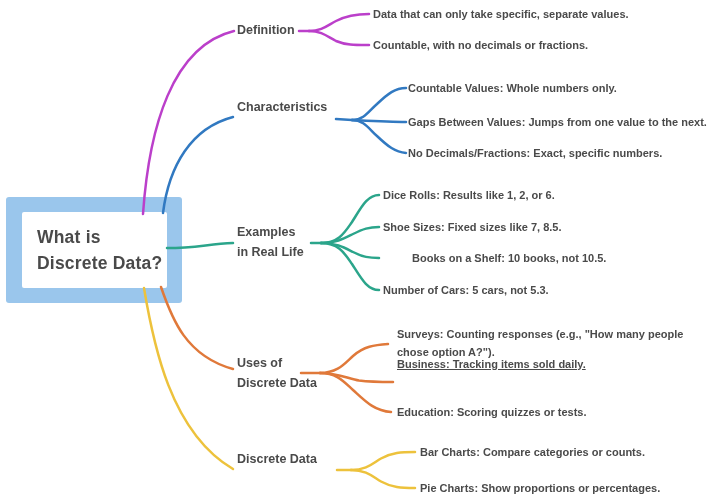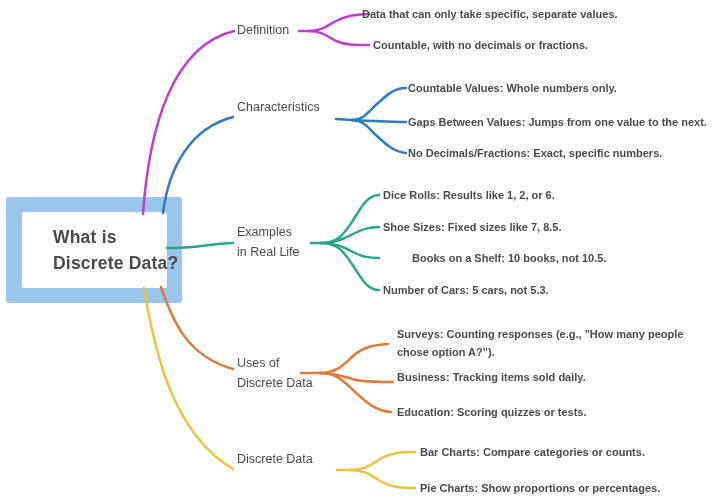--- a/index.html
+++ b/index.html
@@ -15,29 +15,29 @@
   }
   svg.connectors {
     position: absolute; left: 0; top: 0;
     width: 720px; height: 503px;
   }
   svg.connectors path { fill: none; stroke-width: 2.5; stroke-linecap: round; stroke-linejoin: round; }
   .root-node {
     position: absolute;
     left: 22px; top: 212px; width: 166px; height: 76px;
     display: flex; flex-direction: column; justify-content: center;
-    padding-left: 31px; box-sizing: border-box;
+    padding-left: 15px; box-sizing: border-box;
     color: var(--text-color, #4a4a4a);
     font-size: 17.5px; line-height: 26px; font-weight: 600;
     letter-spacing: 0.2px;
   }
   .branch-label {
     position: absolute;
     color: var(--text-color, #4a4a4a);
-    font-size: 12.5px; line-height: 19.5px; font-weight: 400;
+    font-size: 12.5px; line-height: 19.5px; font-weight: 700;
     white-space: nowrap;
   }
   .branch-label span { display: block; }
   .leaf {
     position: absolute;
     color: var(--text-color, #4a4a4a);
     font-size: 11px; line-height: 14px; font-weight: 600;
     white-space: nowrap;
   }
   .leaf.wrap { white-space: normal; width: 292px; line-height: 18px; }
@@ -108,32 +108,32 @@
     <span>in Real Life</span>
   </div>
   <div class="branch-label" style="left:237px; top:354px;">
     <span>Uses of</span>
     <span>Discrete Data</span>
   </div>
   <div class="branch-label" style="left:237px; top:450px;">
     <span>Discrete Data</span>
   </div>
 
-  <div class="leaf" style="left:362px; top:7px;">Data that can only take specific, separate values.</div>
+  <div class="leaf" style="left:373px; top:7px;">Data that can only take specific, separate values.</div>
   <div class="leaf" style="left:408px; top:81px;">Countable Values: Whole numbers only.</div>
 
   <div class="leaf" style="left:373px; top:38px;">Countable, with no decimals or fractions.</div>
   <div class="leaf" style="left:408px; top:115px;">Gaps Between Values: Jumps from one value to the next.</div>
   <div class="leaf" style="left:408px; top:146px;">No Decimals/Fractions: Exact, specific numbers.</div>
 
   <div class="leaf" style="left:383px; top:188px;">Dice Rolls: Results like 1, 2, or 6.</div>
   <div class="leaf" style="left:383px; top:220px;">Shoe Sizes: Fixed sizes like 7, 8.5.</div>
   <div class="leaf" style="left:383px; top:251px;padding-left:29px;">Books on a Shelf: 10 books, not 10.5.</div>
   <div class="leaf" style="left:383px; top:283px;">Number of Cars: 5 cars, not 5.3.</div>
 
   <div class="leaf wrap" style="left:397px; top:325px;">Surveys: Counting responses (e.g., "How many people chose option A?").</div>
-  <div class="leaf" style="left:397px; top:370px;">Business: Tracking items sold daily.</div>
+  <div class="leaf" style="left:397px; top:357px;text-decoration:underline;">Business: Tracking items sold daily.</div>
   <div class="leaf" style="left:420px; top:445px;">Bar Charts: Compare categories or counts.</div>
 
   <div class="leaf" style="left:397px; top:405px;">Education: Scoring quizzes or tests.</div>
   <div class="leaf" style="left:420px; top:481px;">Pie Charts: Show proportions or percentages.</div>
 
 </div>
 
 </body></html>

